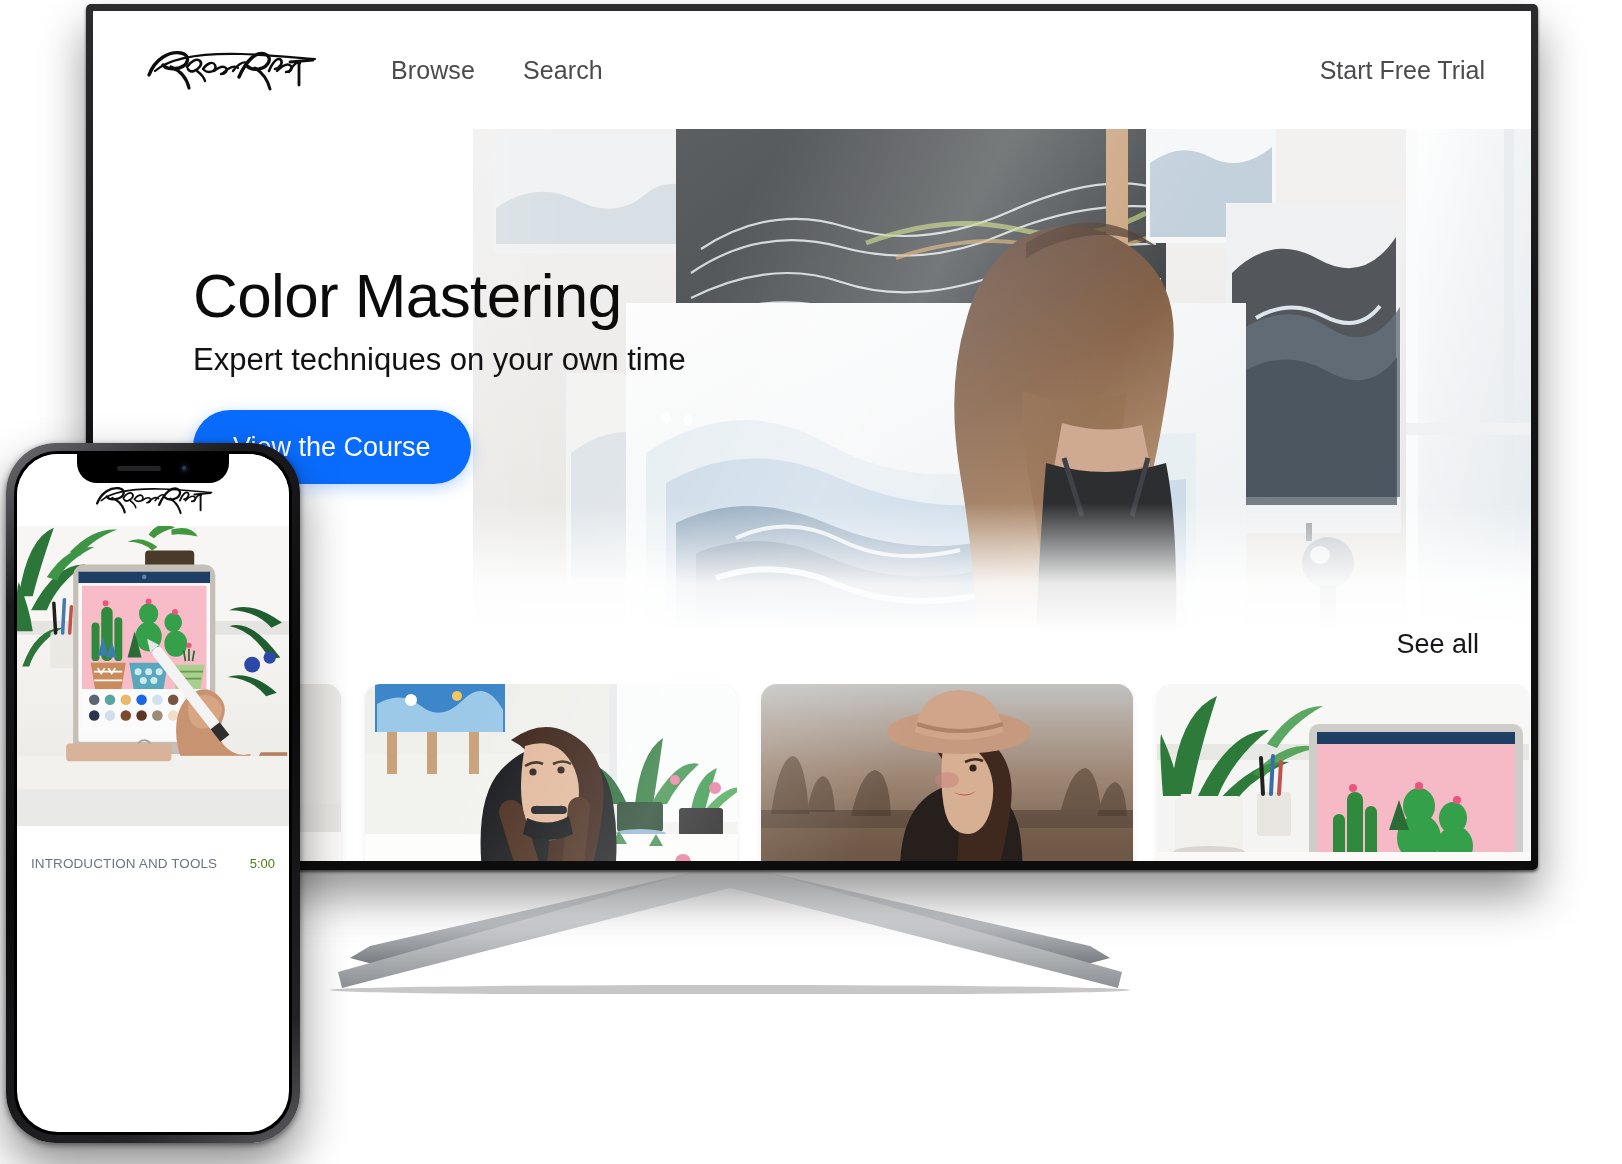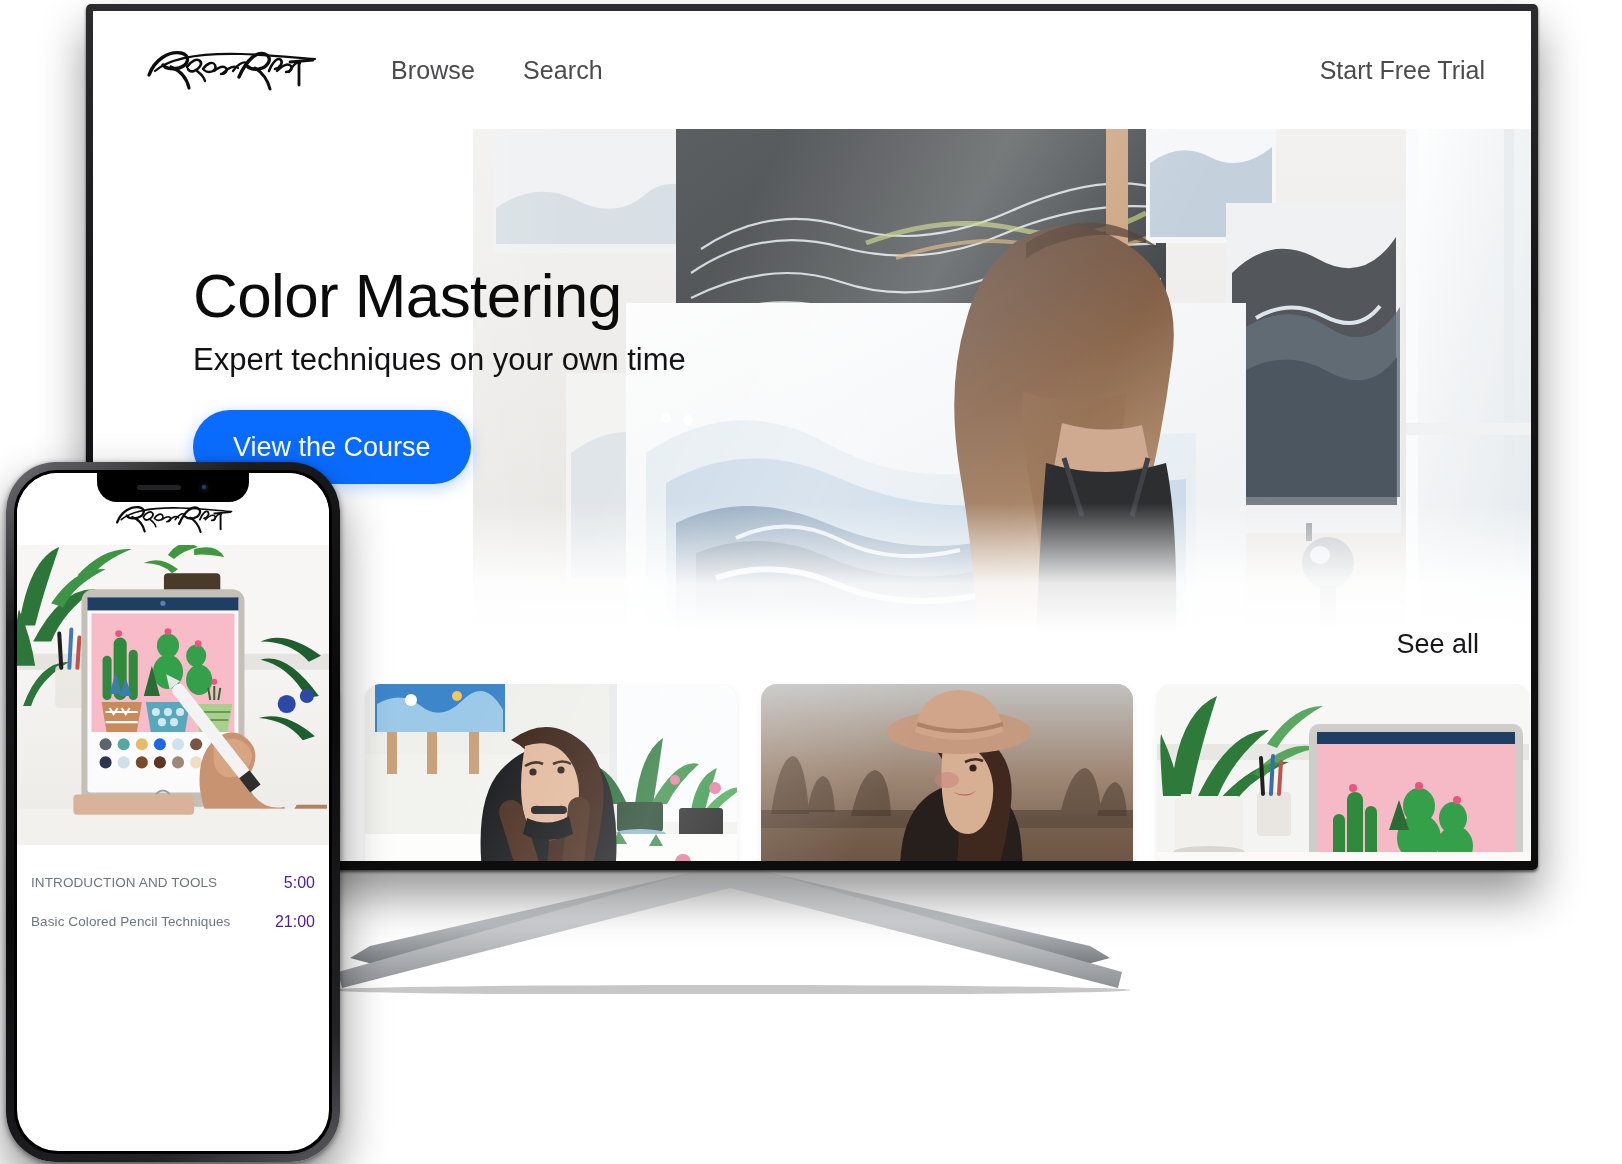--- a/index.html
+++ b/index.html
@@ -174,22 +174,22 @@
     box-shadow: 0 2px 7px rgba(0,0,0,0.07);
     cursor: pointer;
   }
   .card:first-child { margin-left: -176px; }
   .card svg, .hero-photo svg { display: block; width: 100%; height: 100%; }
 
   
   #phone {
     position: absolute;
     left: 6px;
-    top: 462px;
-    width: 334px;
+    top: 443px;
+    width: 294px;
     height: 700px;
     z-index: 30;
   }
   #phone-frame {
     position: absolute;
     inset: 0;
     border-radius: 50px;
     background: linear-gradient(145deg,#6e6e73 0%,#1c1c1e 18%,#0a0a0b 50%,#232326 86%,#5a5a5f 100%);
     padding: 8px;
     box-shadow: 0 24px 48px rgba(0,0,0,0.45), 0 2px 6px rgba(0,0,0,0.5);
@@ -246,21 +246,21 @@
 
   .lesson-list { padding: 18px 14px 0 14px; background: #fff; }
   .lesson-row {
     display: flex;
     align-items: center;
     justify-content: space-between;
     height: 39px;
     cursor: pointer;
   }
   .lesson-title { font-size: 13.5px; color: #6d7585; letter-spacing: .1px; white-space: nowrap; }
-  .lesson-time { font-size: 16px; color: #4c1d95; }
+  .lesson-time { font-size: 13px; color: #4d7c0f; }
 
   
   .glare {
     position:absolute; inset:0; pointer-events:none; z-index: 7;
     background: linear-gradient(118deg, rgba(255,255,255,0) 40%, rgba(255,255,255,0.22) 52%, rgba(255,255,255,0) 64%);
   }
 </style>
 </head>
 <body>
 
@@ -772,24 +772,20 @@
               <rect x="0" y="262" width="310" height="38" fill="#f3f1ee"></rect>
               <rect x="56" y="248" width="120" height="20" rx="4" fill="#d8b39a"></rect>
             </svg>
           </div>
 
           <div class="lesson-list">
             <div class="lesson-row">
               <span class="lesson-title">INTRODUCTION AND TOOLS</span>
               <span class="lesson-time">5:00</span>
             </div>
-            <div class="lesson-row">
-              <span class="lesson-title">Basic Colored Pencil Techniques</span>
-              <span class="lesson-time">21:00</span>
-            </div>
           </div>
 
         </div>
       </div>
     </div>
   </div>
 
 </div>
 
 </body></html>

